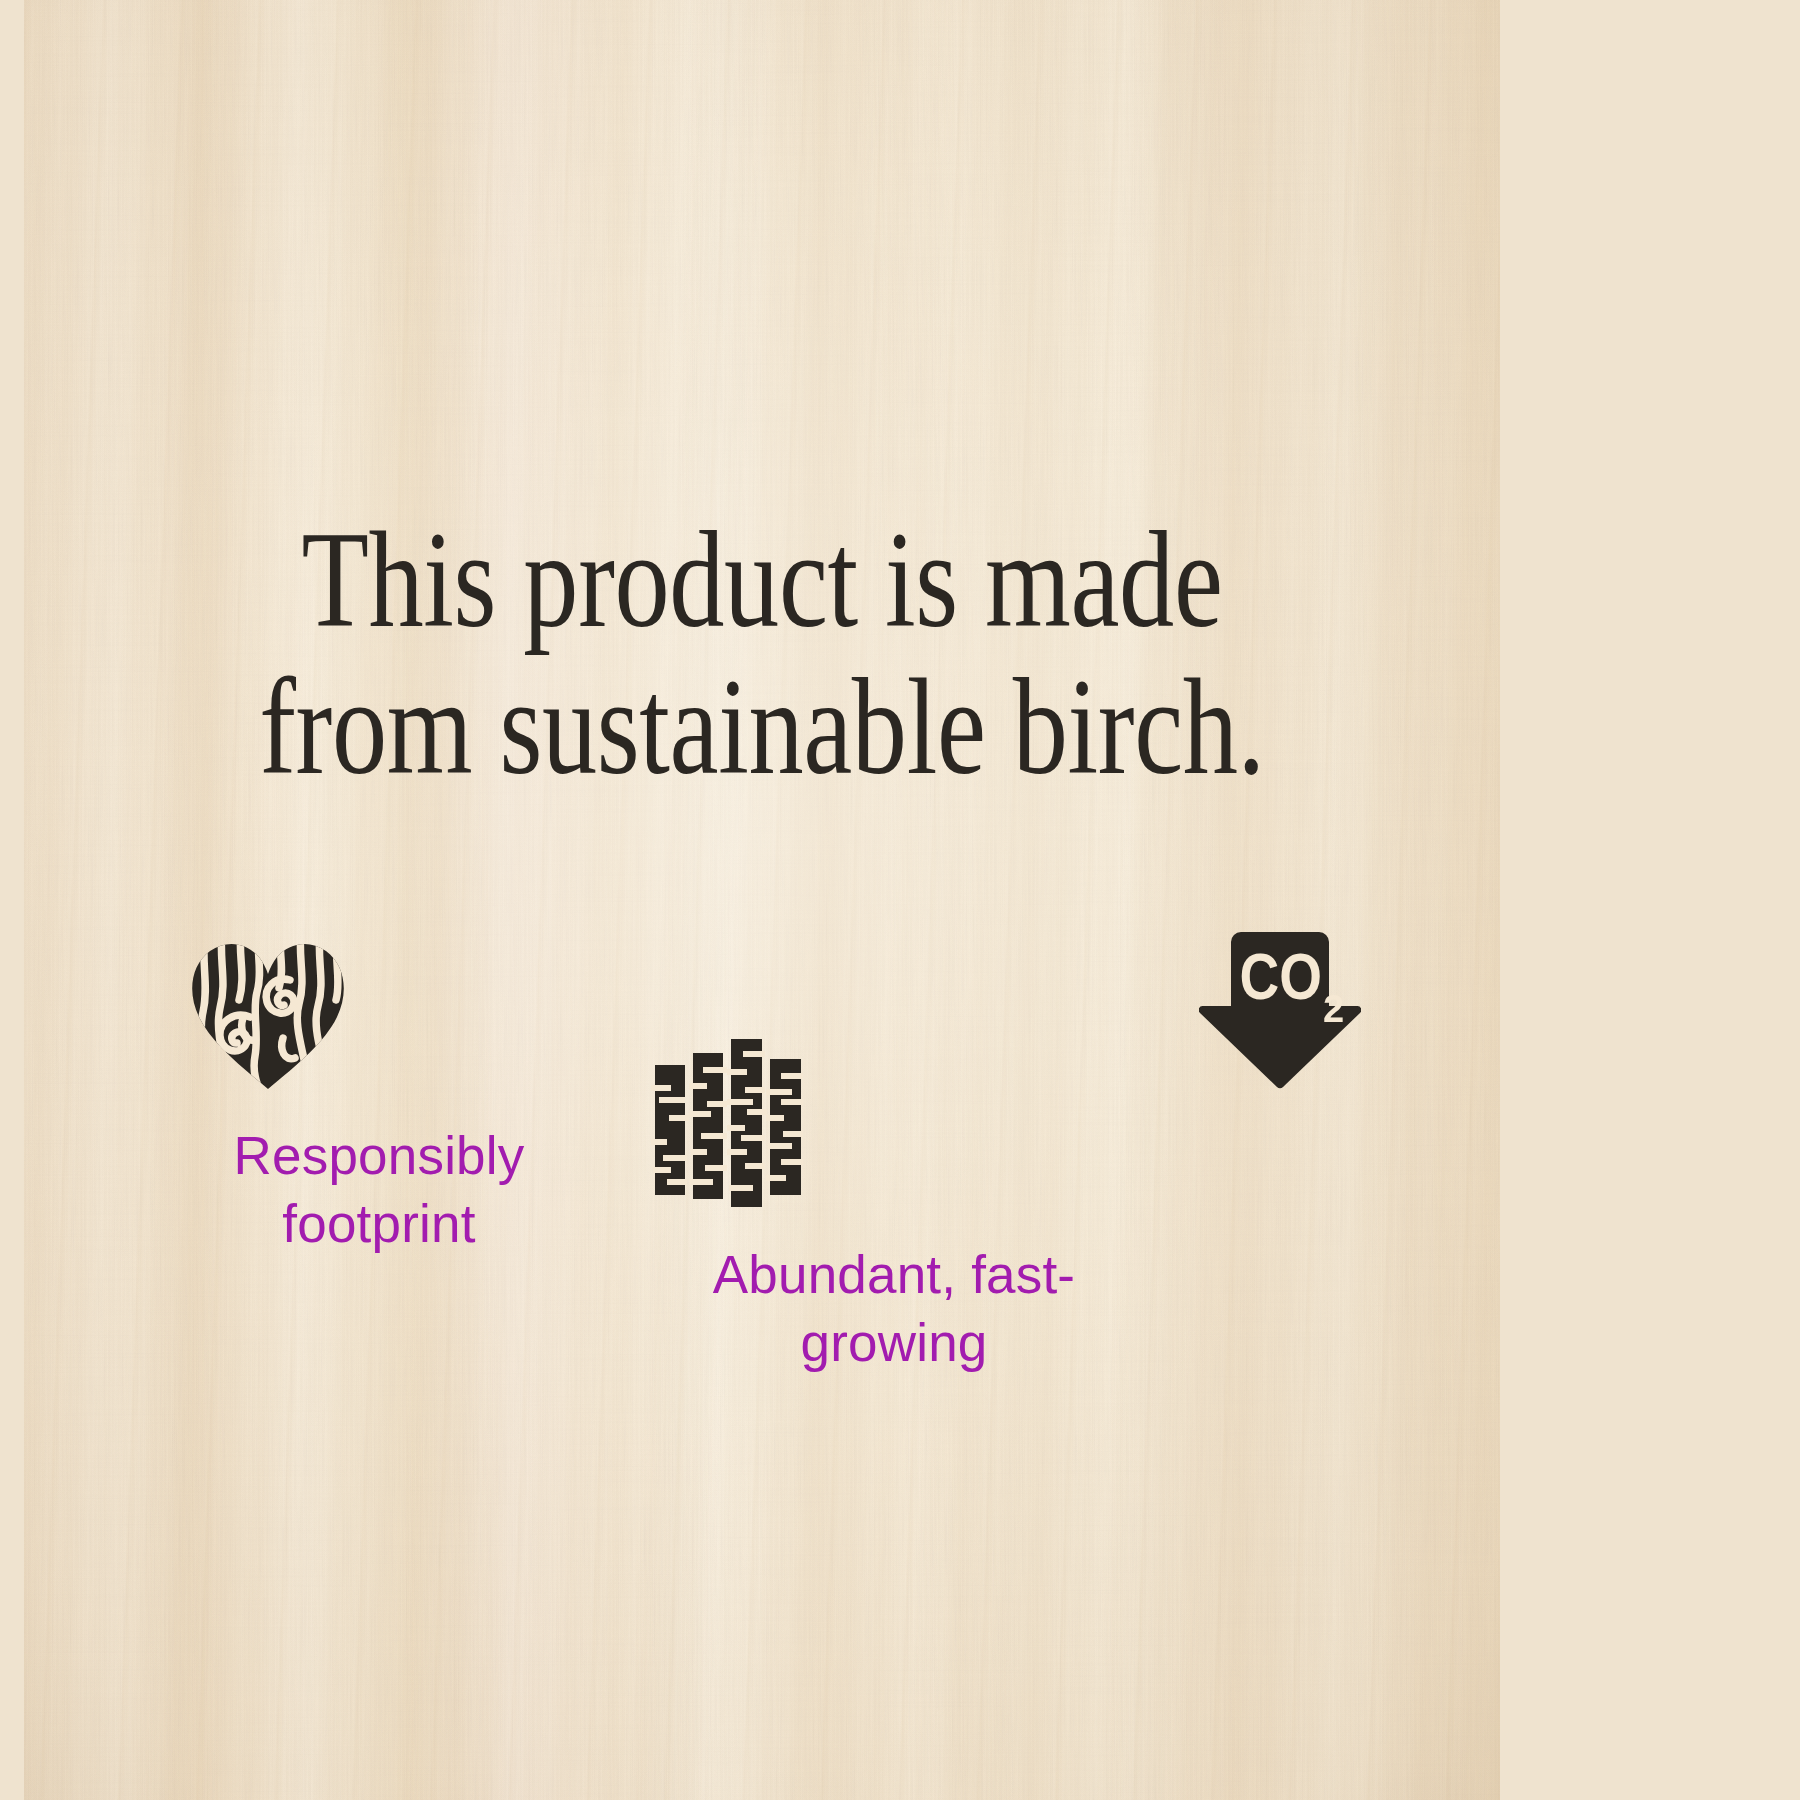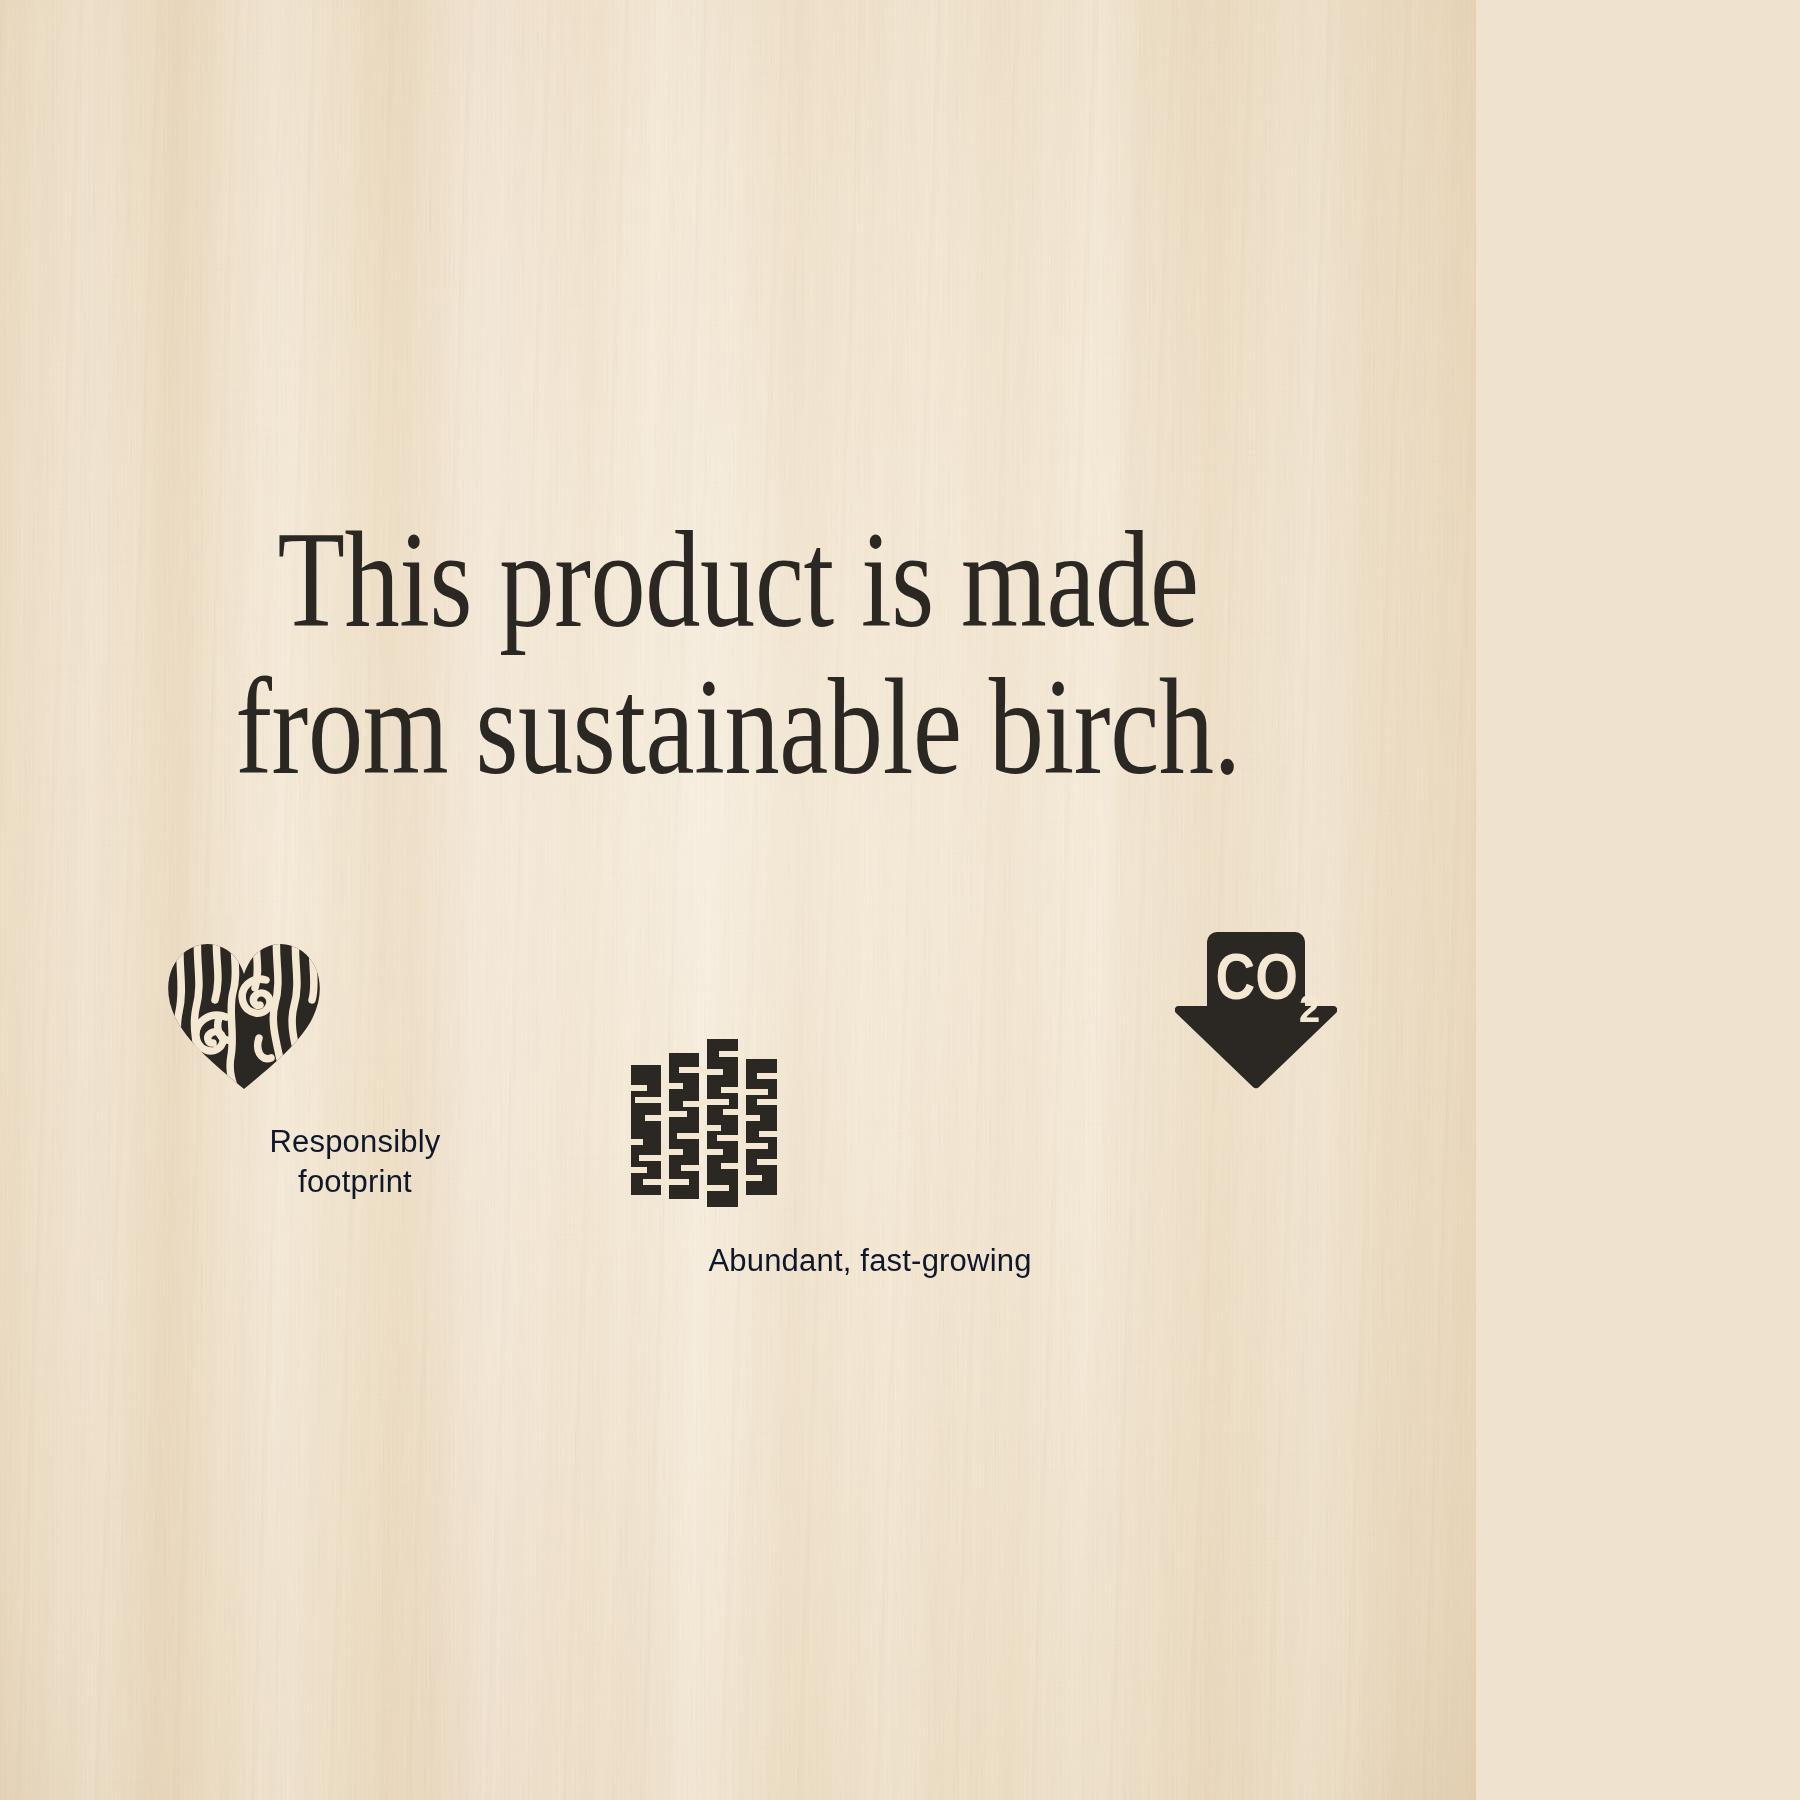--- a/index.html
+++ b/index.html
@@ -9,20 +9,21 @@
     background: #efe3cf;
   }
 
   .stage {
     position: relative;
     width: 1476px;
     height: 1800px;
     overflow: hidden;
     background-color: #f6ead6;
     font-family: "Liberation Sans", sans-serif;
+    margin-left: 24px;
   }
 
   
   .wood-base {
     position: absolute;
     inset: 0;
     background:
       linear-gradient(90deg,
         #f3e5cf 0%,
         #f7ecda 6%,
@@ -138,25 +139,25 @@
   }
 
   .feature {
     position: absolute;
     text-align: center;
     color: #332f29;
   }
 
   .feature .cap {
     font-family: "Liberation Sans", sans-serif;
-    font-size: 31px;
+    font-size: 53px;
     line-height: 1.28;
     font-weight: 400;
     letter-spacing: 0.2px;
-    color: #0f172a;
+    color: #a21caf;
   }
   .feature .cap .cap-line { display: block; }
 
   .icon-wrap {
     display: flex;
     align-items: flex-end;
     justify-content: flex-start;
   }
 
   

